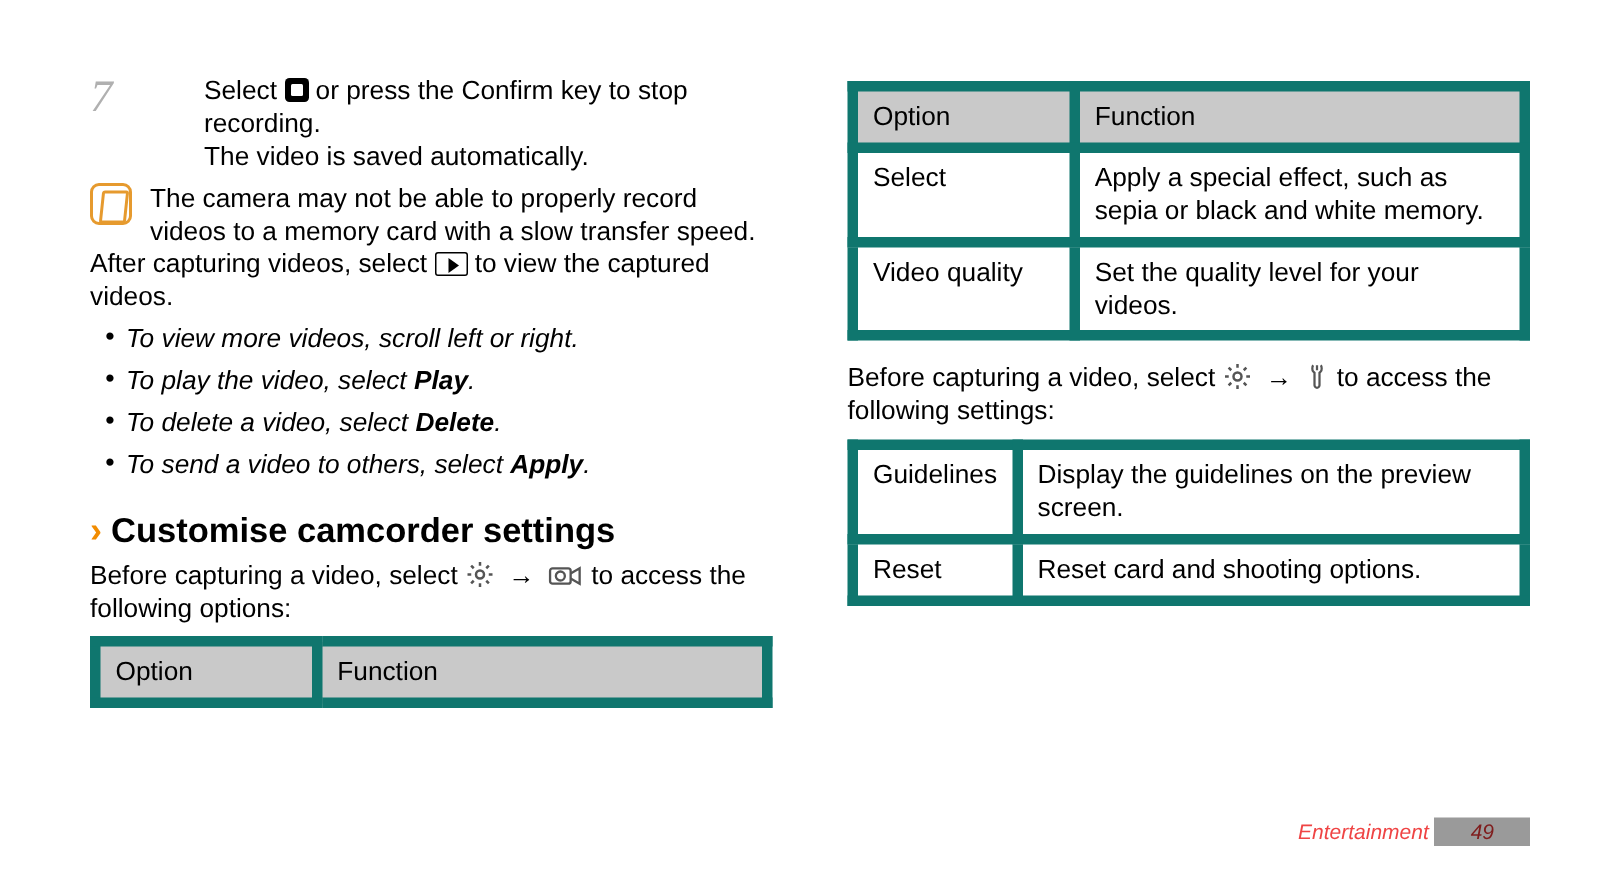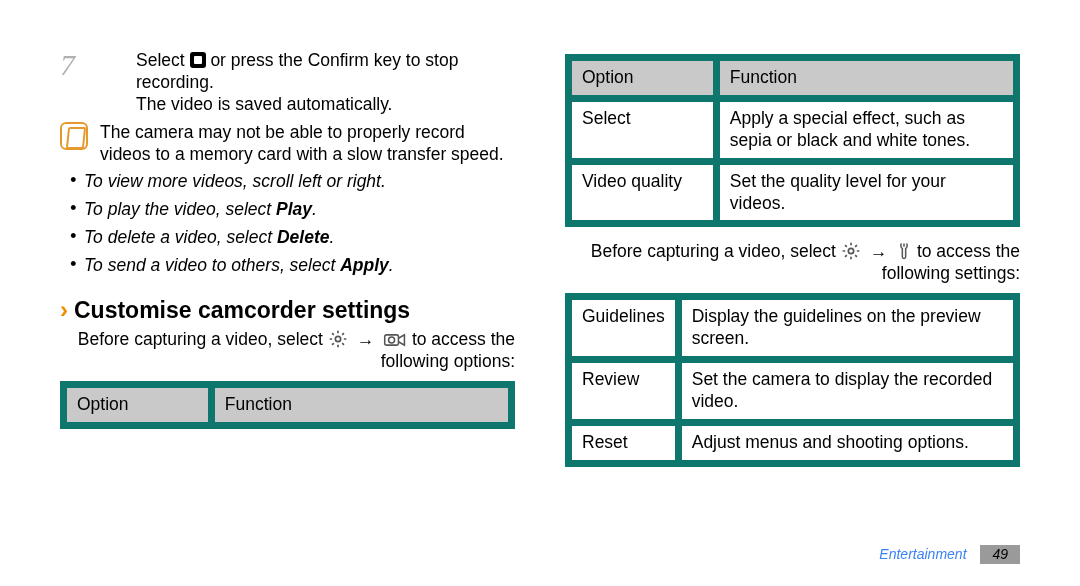--- a/index.html
+++ b/index.html
@@ -113,21 +113,21 @@
     margin: 10px 0 4px 0;
     display: flex;
     align-items: center;
   }
   .chev {
     color: #f28c00;
     font-size: 24px;
     margin-right: 6px;
     font-weight: 700;
   }
-  .options-lead { margin-bottom: 8px; text-align: right; }
+  .options-lead { margin-bottom: 8px; }
   .gear-svg { width:20px; height:20px; display:inline-block; vertical-align:-4px; }
   .cam-svg { width:24px; height:18px; display:inline-block; vertical-align:-4px; }
   .tool-svg { width:16px; height:20px; display:inline-block; vertical-align:-4px; }
   .arrow { padding: 0 4px; }
   table.opt {
     border-collapse: collapse;
     width: 100%;
     margin: 4px 0 14px 0;
   }
   table.opt th, table.opt td {
@@ -140,27 +140,27 @@
   table.opt th {
     background: #c9c9c9;
   }
   table.opt .c1 { width: 33%; }
   .footer {
     position: absolute;
     right: 60px;
     bottom: 22px;
     font-size: 14px;
   }
-  .footer .sec-name { font-style: italic; color: #3b82f6; margin-right: 10px; }
+  .footer .sec-name { font-style: italic; color: #ef4444; }
   .footer .pg {
     display: inline-block;
     background: #9a9a9a;
-    color: #000000;
+    color: #7f1d1d;
     font-style: italic;
-    padding: 1px 12px;
+    padding: 1px 24px;
   }
 </style>
 </head>
 <body>
 
 <div class="page">
 
   <div class="col">
 
     <div class="step">
@@ -171,20 +171,25 @@
         <span> or press the Confirm key to stop recording.</span><br>
         <span>The video is saved automatically.</span>
       </div>
     </div>
 
     <div class="note-row">
       <span class="note-ic"></span>
       <span>The camera may not be able to properly record videos to a memory card with a slow transfer speed.</span>
     </div>
 
+    <p style="margin-bottom:6px;">
+      <span>After capturing videos, select </span>
+      <span class="play-thumb"></span>
+      <span> to view the captured videos.</span>
+    </p>
 
     <ul class="dots">
       <li>
         <span>To view more videos, scroll left or right.</span>
       </li>
       <li>
         <span>To play the video, select </span><span class="bold">Play</span><span>.</span>
       </li>
       <li>
         <span>To delete a video, select </span><span class="bold">Delete</span><span>.</span>
@@ -231,21 +236,21 @@
   <div class="col">
 
     <table class="opt">
       <tbody>
           <tr>
         <th class="c1">Option</th>
         <th>Function</th>
       </tr>
       <tr>
         <td>Select</td>
-        <td>Apply a special effect, such as sepia or black and white tones.</td>
+        <td>Apply a special effect, such as sepia or black and white memory.</td>
       </tr>
       <tr>
         <td>Video quality</td>
         <td>Set the quality level for your videos.</td>
       </tr>
     </tbody>
       </table>
 
     <p class="options-lead">
       <span>Before capturing a video, select </span>
@@ -264,26 +269,22 @@
       <span> to access the following settings:</span>
     </p>
 
     <table class="opt">
       <tbody>
       <tr>
         <td>Guidelines</td>
         <td>Display the guidelines on the preview screen.</td>
       </tr>
       <tr>
-        <td>Review</td>
-        <td>Set the camera to display the recorded video.</td>
-      </tr>
-      <tr>
         <td>Reset</td>
-        <td>Adjust menus and shooting options.</td>
+        <td>Reset card and shooting options.</td>
       </tr>
     </tbody>
       </table>
   </div>
 </div>
 
 <div class="footer">
   <span class="sec-name">Entertainment</span>
   <span class="pg">49</span>
 </div>

